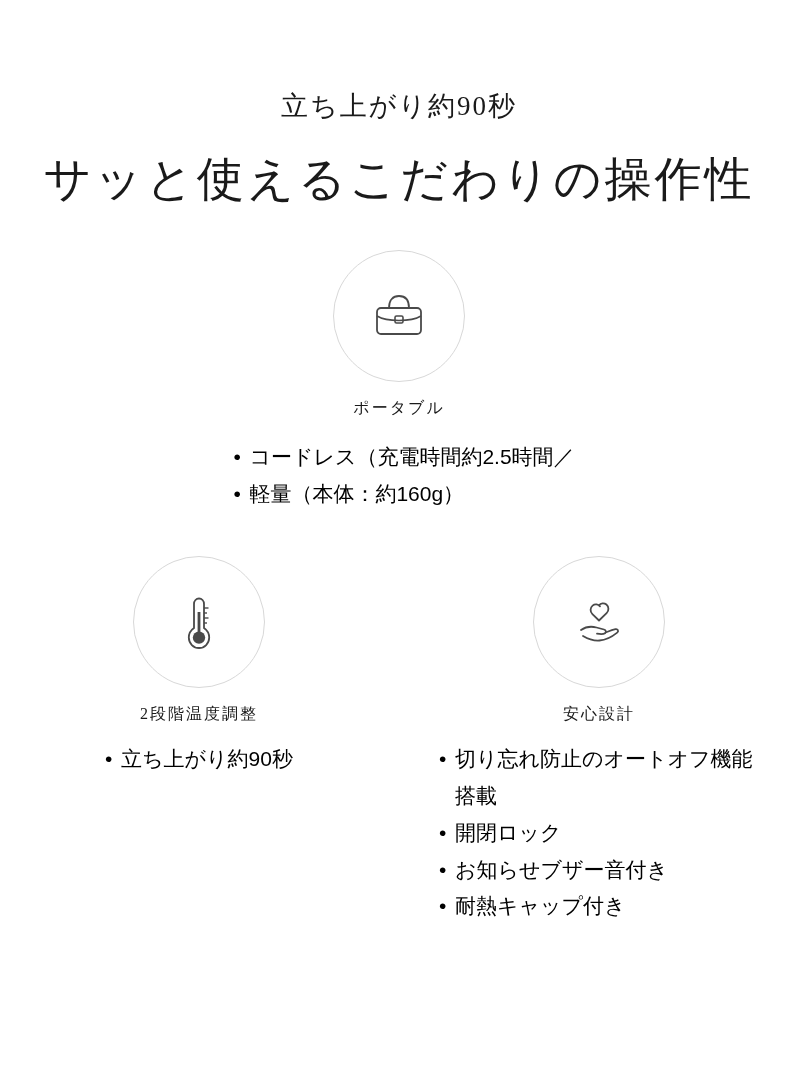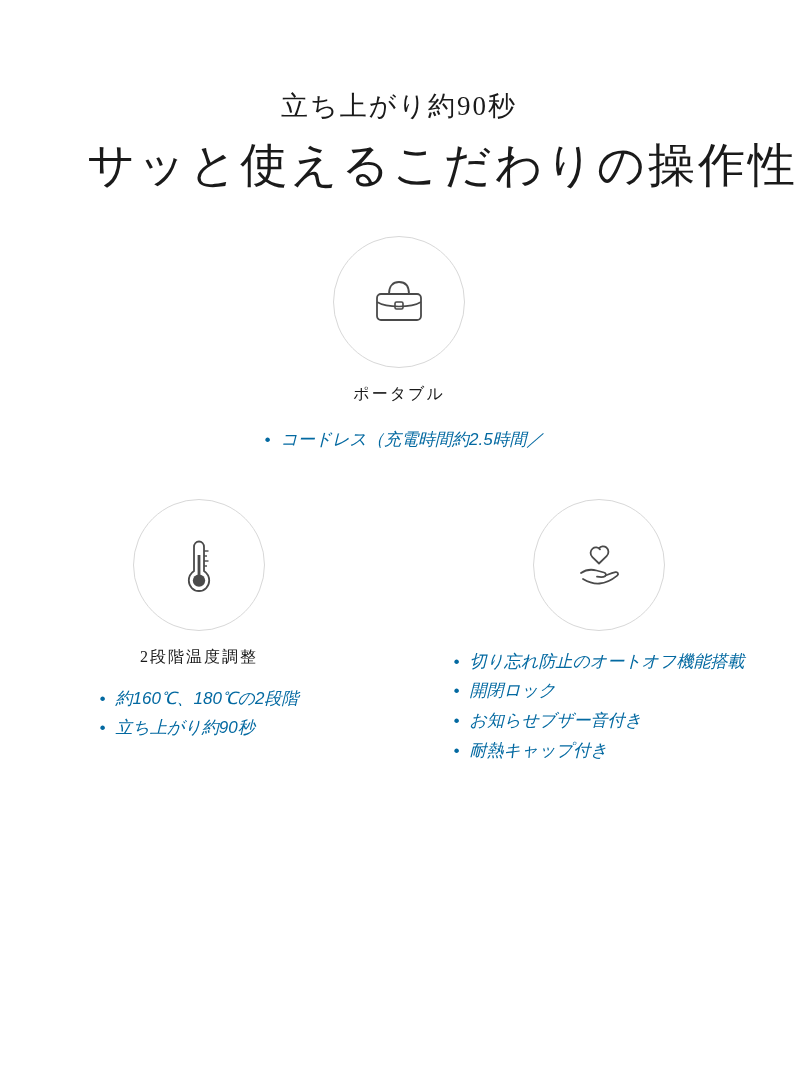--- a/index.html
+++ b/index.html
@@ -33,24 +33,23 @@
     font-size: 27px;
     letter-spacing: 2px;
     color: #1a1a1a;
     line-height: 1.2;
   }
   .heading-main {
     font-family: "Liberation Serif", serif;
     font-size: 47px;
     letter-spacing: 3px;
     color: #1a1a1a;
-    margin-top: 15px;
+    margin-top: 29px;
     line-height: 1.2;
     white-space: nowrap;
-    text-align: right;
   }
 
   
   .feature-top {
     margin-top: 42px;
     text-align: center;
   }
 
   .icon-circle {
     width: 132px;
@@ -68,24 +67,23 @@
     font-size: 16px;
     letter-spacing: 2px;
     margin-top: 16px;
     color: #1a1a1a;
   }
 
   .bullets {
     list-style: none;
     margin: 14px 0 0 0;
     padding: 0;
-    font-size: 17px;
+    font-size: 21px;
     line-height: 1.75;
-    color: #0369a1;
-    font-style: italic;
+    color: #000000;
   }
   .bullets li {
     position: relative;
     padding-left: 16px;
     text-align: left;
   }
   .bullets li::before {
     content: "•";
     position: absolute;
     left: 0;
@@ -140,20 +138,21 @@
                  L58 50 C58 52.2 56.2 54 54 54 L18 54 C15.8 54 14 52.2 14 50 Z" fill="none" stroke="#4a4a4a" stroke-width="1.8"></path>
         <path d="M14 36 C24 42, 48 42, 58 36" fill="none" stroke="#4a4a4a" stroke-width="1.6"></path>
         <rect x="32" y="36" width="8" height="7" rx="1.5" fill="none" stroke="#4a4a4a" stroke-width="1.6"></rect>
       </svg>
     </div>
     <div class="feature-title">ポータブル</div>
     <ul class="bullets top-bullets">
       <li>
         <span>コードレス（充電時間約2.5時間／</span>
       </li>
+      <li>軽量（本体：約160g）</li>
     </ul>
   </div>
 
   <div class="bottom-row">
 
     <div class="col col-left">
       <div class="icon-circle">
         <svg width="72" height="72" viewBox="0 0 72 72" aria-hidden="true">
           <path d="M31 18 C31 14.7 33.2 12.5 36 12.5 C38.8 12.5 41 14.7 41 18
                    L41 42 C44.2 44.2 46.2 47.7 46.2 51.6
@@ -162,38 +161,38 @@
           <circle cx="36" cy="51.6" r="6.2" fill="#4a4a4a"></circle>
           <rect x="34.6" y="26" width="2.8" height="24" fill="#4a4a4a"></rect>
           <line x1="41" y1="22" x2="45.5" y2="22" stroke="#4a4a4a" stroke-width="1.4"></line>
           <line x1="41" y1="27" x2="44" y2="27" stroke="#4a4a4a" stroke-width="1.4"></line>
           <line x1="41" y1="32" x2="45.5" y2="32" stroke="#4a4a4a" stroke-width="1.4"></line>
           <line x1="41" y1="37" x2="44" y2="37" stroke="#4a4a4a" stroke-width="1.4"></line>
         </svg>
       </div>
       <div class="feature-title">2段階温度調整</div>
       <ul class="bullets">
-        <li>約160℃、180℃の2段階</li>
         <li>立ち上がり約90秒</li>
       </ul>
     </div>
 
     <div class="col col-right">
       <div class="icon-circle">
         <svg width="72" height="72" viewBox="0 0 72 72" aria-hidden="true">
           <path d="M36 34.5 L29.4 28.2 C26.9 25.8 27 21.8 29.6 19.6
                    C31.9 17.7 35.3 18.2 37 20.4 L36 19.2
                    C37.7 17 41.1 16.6 43.4 18.5 C46 20.7 46.1 24.7 43.6 27.1 Z" fill="none" stroke="#4a4a4a" stroke-width="1.8" stroke-linejoin="round"></path>
           <path d="M18 44 C23 40.5 28 40 33.5 41.5 L41 43.5
                    C43 44 43.6 46.2 42 47.3 C40.8 48.1 37 48.2 34 47.7" fill="none" stroke="#4a4a4a" stroke-width="1.8" stroke-linecap="round" stroke-linejoin="round"></path>
           <path d="M42.5 46.5 C46 45.2 49 44 52.5 43.2
                    C54.8 42.7 56 45.2 54.2 46.6 C49 50.8 43 54 36.5 54.5
                    C31 54.9 25 53 20 50" fill="none" stroke="#4a4a4a" stroke-width="1.8" stroke-linecap="round" stroke-linejoin="round"></path>
         </svg>
       </div>
+      <div class="feature-title">安心設計</div>
       <ul class="bullets">
         <li>切り忘れ防止のオートオフ機能搭載</li>
         <li>開閉ロック</li>
         <li>お知らせブザー音付き</li>
         <li>耐熱キャップ付き</li>
       </ul>
     </div>
 
   </div>
 </div>

